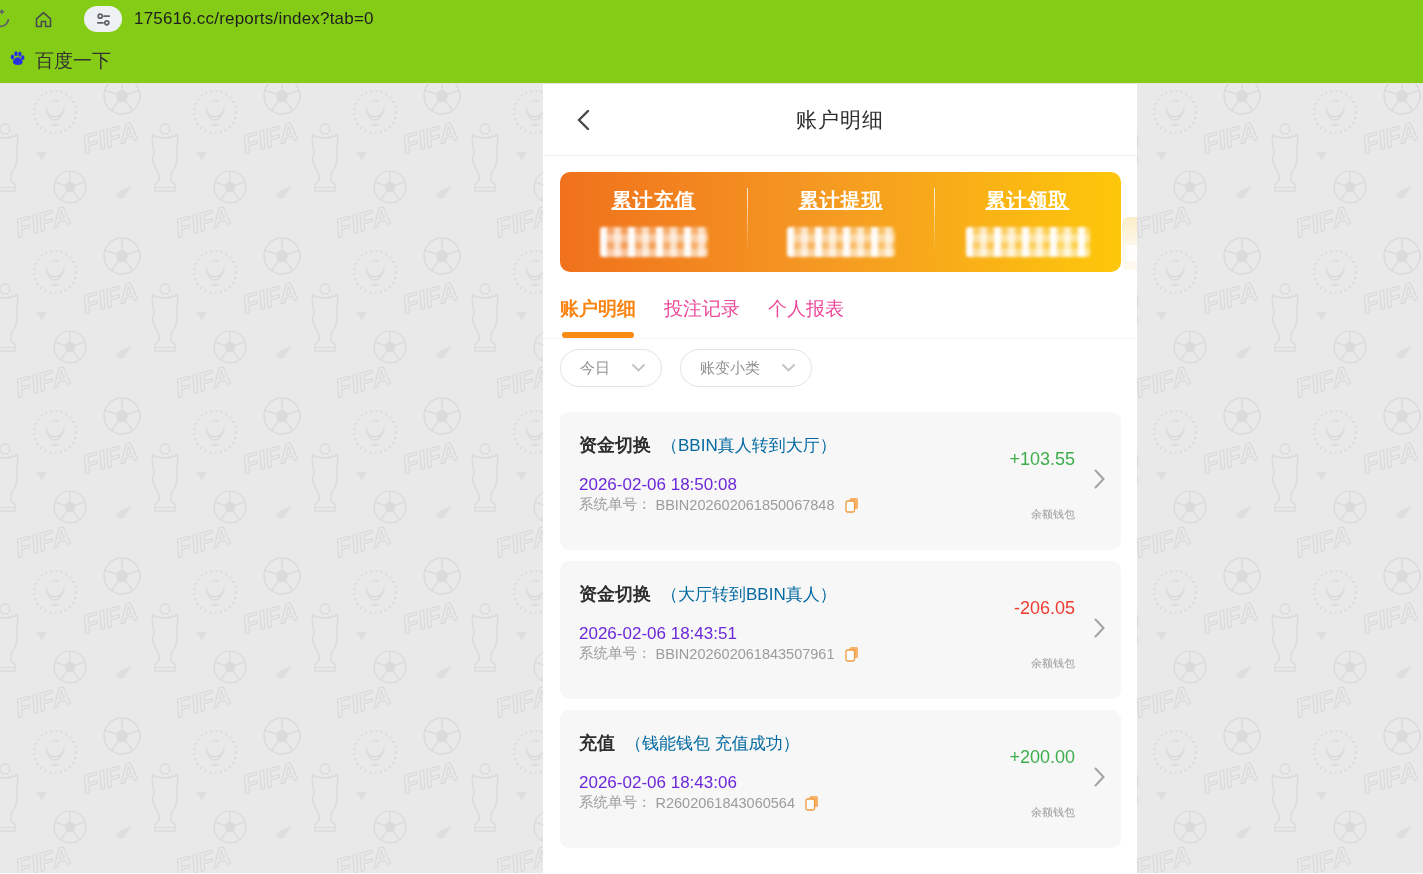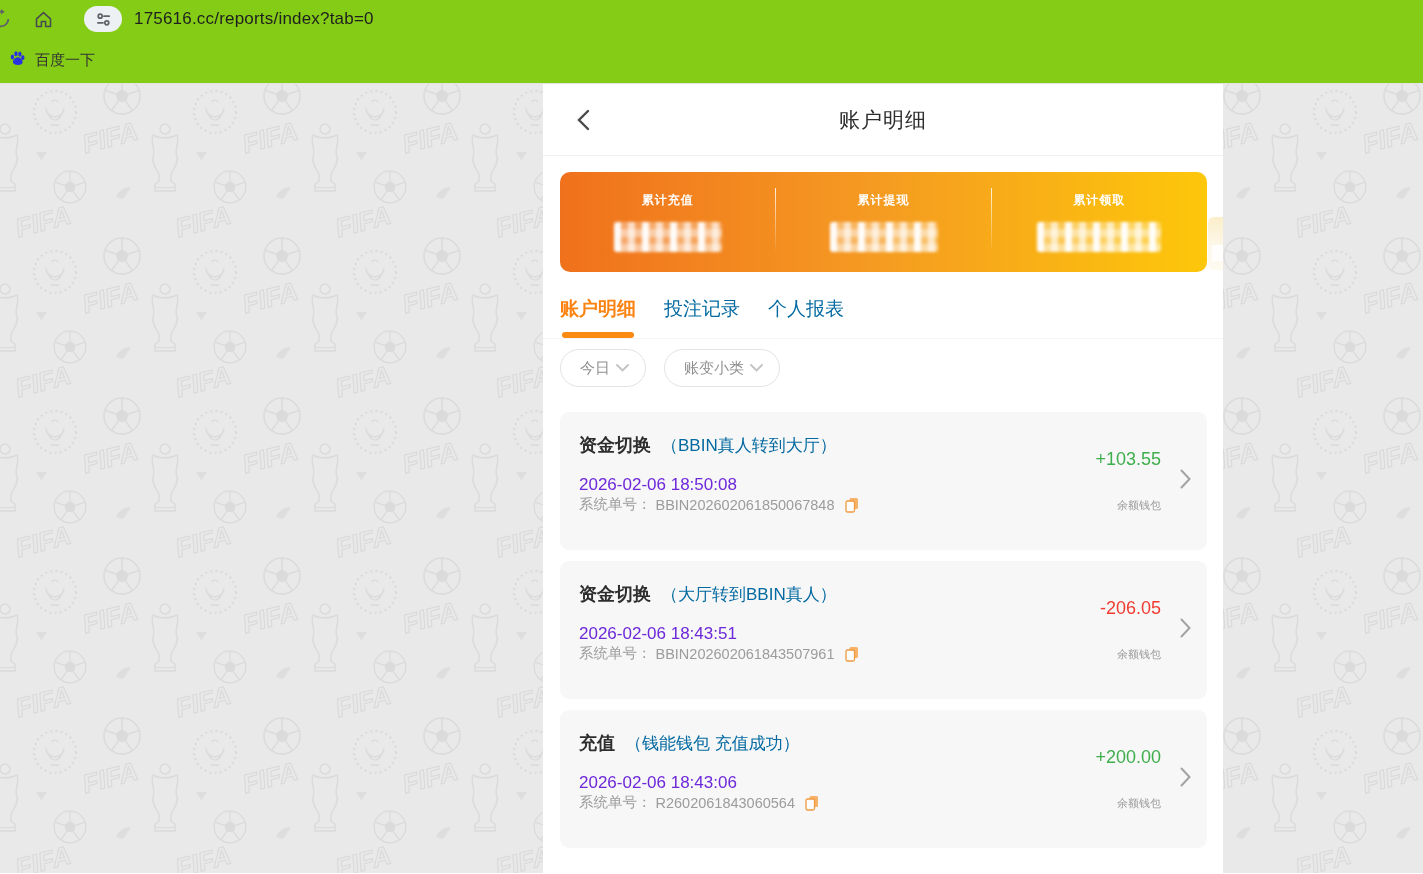--- a/index.html
+++ b/index.html
@@ -11,84 +11,84 @@
   .toolbar { height:38px; display:flex; align-items:center; }
   .icon-btn { width:26px; height:26px; display:flex; align-items:center; justify-content:center; }
   .reload-wrap { margin-left:-12px; }
   .home-wrap { margin-left:16px; }
   .url-area { display:flex; align-items:center; margin-left:28px; }
   .perm-pill { width:38px; height:26px; background:#eef1f4; border-radius:999px;
     display:flex; align-items:center; justify-content:center; }
   .url-text { font-size:17px; color:#1f1f1f; margin-left:12px; letter-spacing:.2px; }
   .bookmarks { height:45px; display:flex; align-items:center; padding-left:9px; }
   .bk-item { display:flex; align-items:center; gap:9px; }
-  .bk-label { font-size:15px; color:#333; }
+  .bk-label { font-size:19px; color:#333; }
 
   
   .content { position:relative; height:789px; background:#e9e9e9; }
   .bg-pattern { position:absolute; inset:0; }
 
   
-  .panel { position:absolute; left:543px; top:0; width:680px; height:789px;
+  .panel { position:absolute; left:543px; top:0; width:594px; height:789px;
     background:#ffffff; overflow:hidden; }
 
   .panel-header { height:72px; position:relative; display:flex; align-items:center;
     justify-content:center; border-bottom:1px solid #f1f1f1; }
   .back-btn { position:absolute; left:28px; top:24px; width:24px; height:24px;
     display:flex; align-items:center; justify-content:center; cursor:pointer; }
   .panel-title { font-size:21px; color:#2d2d2d; font-weight:500; letter-spacing:1px; }
 
   
   .stat-wrap { position:relative; margin:16px 16px 0 17px; }
   .stat-card { height:100px; border-radius:10px; display:flex; position:relative;
     background:linear-gradient(90deg,#f0711c 0%,#f59a22 48%,#fdc70a 100%); }
   .stat-col { flex:1; display:flex; flex-direction:column; align-items:center;
     justify-content:center; gap:13px; position:relative; }
-  .stat-label { color:#ffffff; font-size:12px; font-weight:600; letter-spacing:1px; }
+  .stat-label { color:#ffffff; font-size:20px; font-weight:600; letter-spacing:1px;text-decoration:underline; }
   .stat-sep { position:absolute; top:16px; width:1px; height:62px;
     background:linear-gradient(180deg,rgba(255,255,255,.85),rgba(255,255,255,.05)); }
   .sep1 { left:33.3%; } .sep2 { left:66.6%; }
   .mosaic { height:30px; border-radius:3px; filter:blur(1.6px);
     background:
       repeating-linear-gradient(90deg, rgba(255,255,255,.95) 0 7px, rgba(255,255,255,.30) 7px 14px,
         rgba(255,255,255,.72) 14px 21px, rgba(255,255,255,.22) 21px 28px),
       repeating-linear-gradient(0deg, rgba(255,255,255,.45) 0 8px, rgba(255,255,255,.08) 8px 15px); }
   .next-card-sliver { position:absolute; left:calc(100% + 1px); top:45px; width:18px; height:53px;
     border-radius:6px 0 0 6px; filter:blur(.6px);
     background:linear-gradient(180deg,#fbeec9 0%,#fdf8ec 60%,#fefaf0 100%); }
   .next-card-sliver::after { content:""; position:absolute; left:4px; top:28px; width:12px; height:16px;
     background:rgba(255,255,255,.85); }
 
   
   .tabs { display:flex; gap:28px; padding:24px 0 0 17px; border-bottom:1px solid #f5f5f5; }
-  .tab { position:relative; font-size:19px; color:#0369a1; font-weight:500;
+  .tab { position:relative; font-size:19px; color:#ec4899; font-weight:500;
     padding-bottom:16px; cursor:pointer; }
   .tab.active { color:#fb8312; font-weight:700; }
   .tab-underline { position:absolute; left:50%; transform:translateX(-50%); bottom:0;
     width:72px; height:6px; border-radius:3px; background:#fb8a13; }
 
   
   .filters { display:flex; gap:18px; padding:10px 0 0 17px; }
   .pill { height:38px; border:1px solid #e3e3e3; border-radius:19px; background:#fff;
-    display:flex; align-items:center; padding:0 16px 0 19px; gap:6px; cursor:pointer; }
+    display:flex; align-items:center; padding:0 16px 0 19px; gap:22px; cursor:pointer; }
   .pill-label { font-size:15px; color:#8f8f8f; }
 
   
   .tx-list { padding:25px 16px 0 17px; display:flex; flex-direction:column; gap:11px; }
   .tx-card { position:relative; background:#f7f7f7; border-radius:9px; height:138px;
     display:flex; padding:21px 46px 0 19px; cursor:pointer; }
   .tx-left { flex:1; min-width:0; }
   .tx-title-row { display:flex; align-items:baseline; gap:10px; }
   .tx-type { font-size:18px; font-weight:700; color:#2e2e2e; }
   .tx-desc { font-size:17px; color:#0369a1; }
   .tx-date { margin-top:18px; font-size:17px; color:#6d28d9; }
   .tx-order-row { display:flex; align-items:center; gap:4px; }
   .tx-order-label, .tx-order-no { font-size:14.5px; color:#9c9c9c; }
   .copy-btn { margin-left:6px; display:flex; align-items:center; cursor:pointer; }
-  .tx-right { display:flex; flex-direction:column; align-items:flex-end; padding-top:16px; gap:28px; }
+  .tx-right { display:flex; flex-direction:column; align-items:flex-end; padding-top:16px; gap:37px; }
   .tx-amount { font-size:18px; font-weight:500; }
   .tx-amount.pos { color:#3fae4d; }
   .tx-amount.neg { color:#f03b30; }
   .tx-wallet { font-size:11px; color:#9c9c9c; }
   .row-chevron { position:absolute; right:16px; top:50%; transform:translateY(-50%); }
 </style>
 </head>
 <body>
 
 <div class="chrome">

